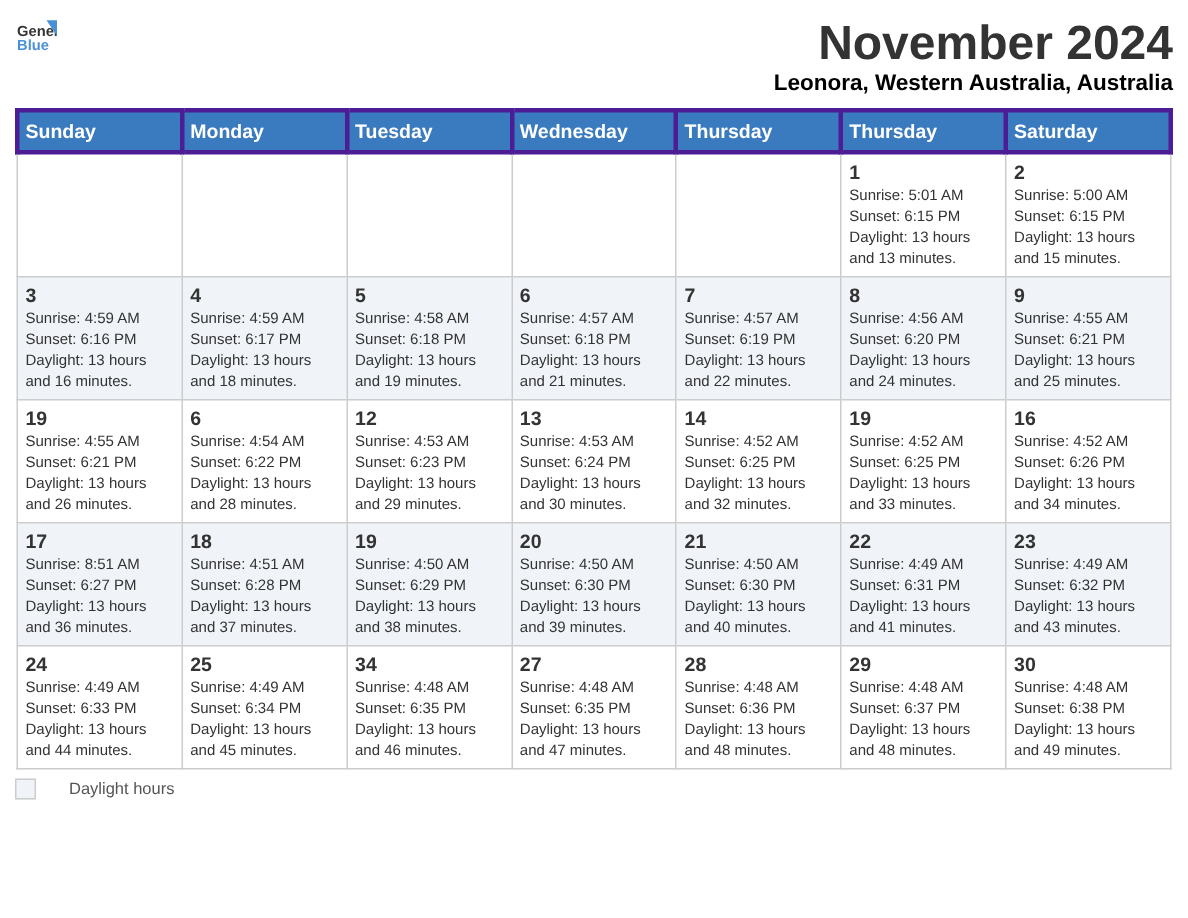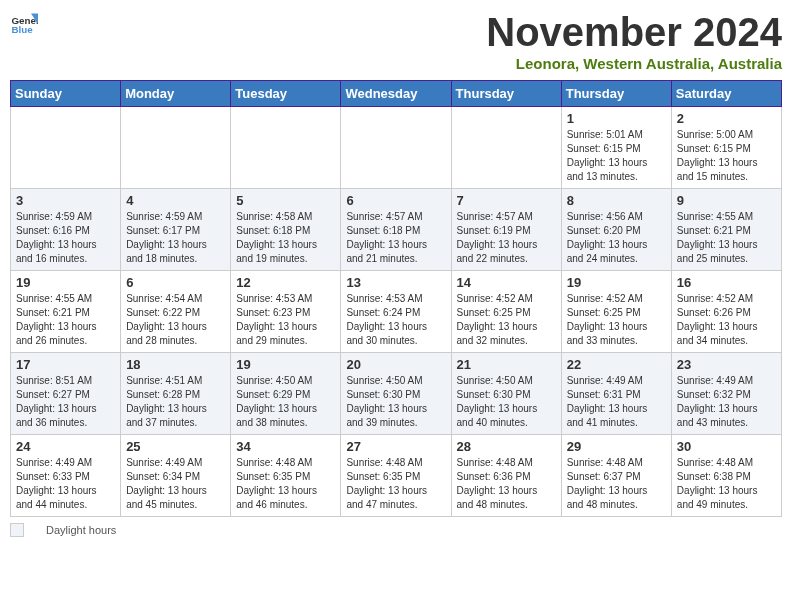--- a/index.html
+++ b/index.html
@@ -22,41 +22,41 @@
       gap: 4px;
     }
     .logo-icon {
       width: 28px;
       height: 28px;
     }
     .title-block {
       text-align: right;
     }
     .month-title {
-      font-size: 40px;
+      font-size: 32px;
       font-weight: bold;
       color: #333;
     }
     .location-title {
       font-size: 15px;
-      color: #4d7c0f;
+      color: #000000;
       font-weight: bold;
     }
     table {
       width: 100%;
       border-collapse: collapse;
     }
     th {
       background: #3a7abf;
       color: #fff;
       font-size: 13px;
       font-weight: bold;
       padding: 5px 4px;
       text-align: left;
-      border: 1px solid #4c1d95;
+      border: 3px solid #4c1d95;
     }
     td {
       border: 1px solid #ccc;
       vertical-align: top;
       padding: 4px 5px;
       width: 14.28%;
       min-height: 80px;
       font-size: 10.5px;
       color: #333;
       background: #fff;

